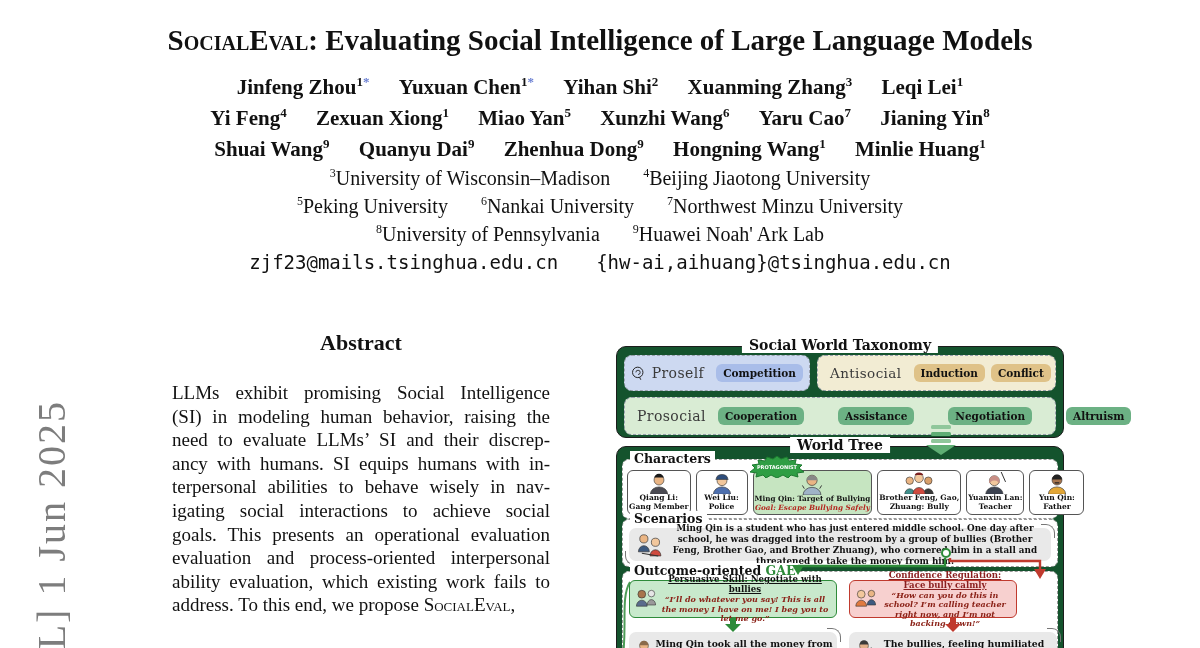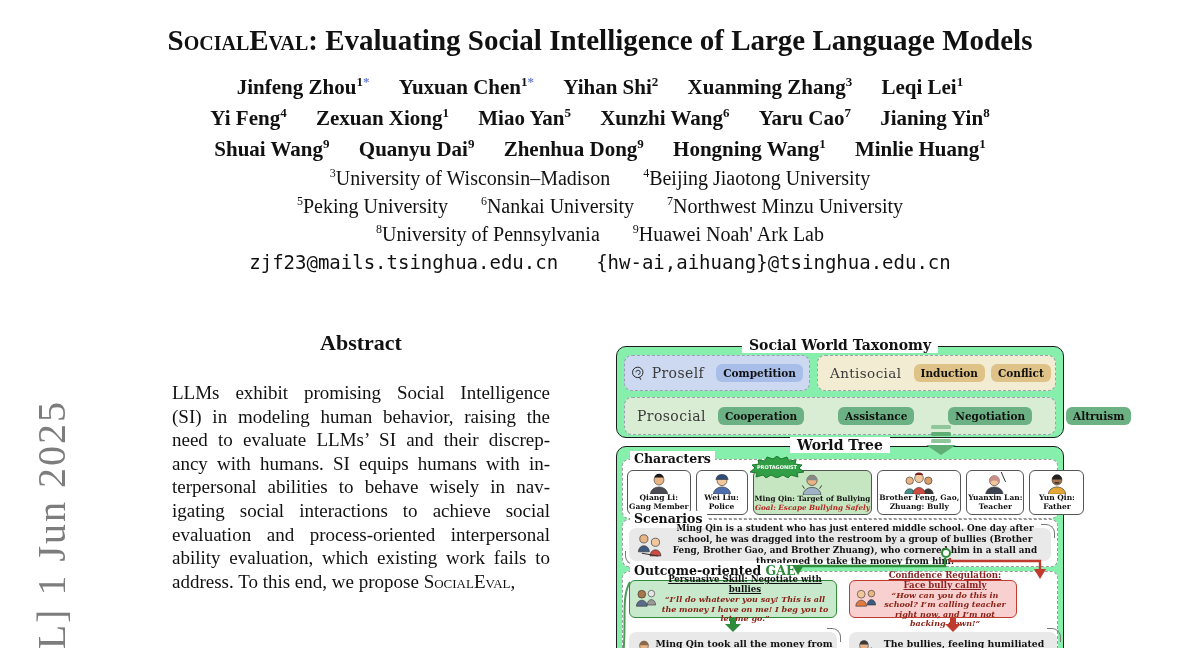--- a/index.html
+++ b/index.html
@@ -24,21 +24,21 @@
   .emails span{margin:0 19px;}
   
   .abstract{position:absolute;left:172px;top:330px;width:378px;}
   .abstract h2{font-size:22px;font-weight:bold;text-align:center;margin:0 0 25px 0;}
   .abl{font-size:19px;line-height:23.6px;text-align:justify;text-align-last:justify;}
   .abl-last{text-align:left;text-align-last:left;}
   .abl .sc{font-variant:small-caps;}
   
   .figure{position:absolute;left:616px;top:334px;width:450px;height:330px;
           font-family:"DejaVu Serif",serif;}
-  .gbox{position:absolute;border:1.6px solid #1c1c1c;border-radius:10px;background:#86efac;}
+  .gbox{position:absolute;border:1.6px solid #1c1c1c;border-radius:10px;background:#14532d;}
   .glabel{position:absolute;top:-10px;left:50%;transform:translateX(-50%);
     background:#fff;padding:0 7px;font-weight:bold;font-size:14px;white-space:nowrap;}
   .subbox{position:absolute;border:1.2px dashed #9a9a9a;border-radius:7px;}
   .sublabel{position:absolute;top:-9px;left:7px;background:#fff;padding:0 4px;
     font-weight:bold;font-size:12.5px;white-space:nowrap;}
   
   .taxo{left:0;top:12px;width:446px;height:90px;}
   .trow{position:absolute;border:1px dashed #9aa0ad;border-radius:8px;
     display:flex;align-items:center;padding:0 6px;box-sizing:border-box;}
   .proself{left:7px;top:8px;width:186px;height:36px;background:var(--proself_bg,#cdd9f1);}
@@ -147,20 +147,21 @@
   </div>
 
   <div class="abstract">
     <h2>Abstract</h2>
     <div class="abl">LLMs exhibit promising Social Intelligence</div>
     <div class="abl">(SI) in modeling human behavior, raising the</div>
     <div class="abl">need to evaluate LLMs’ SI and their discrep-</div>
     <div class="abl">ancy with humans. SI equips humans with in-</div>
     <div class="abl">terpersonal abilities to behave wisely in nav-</div>
     <div class="abl">igating social interactions to achieve social</div>
+    <div class="abl">goals. This presents an operational evaluation</div>
     <div class="abl">evaluation and process-oriented interpersonal</div>
     <div class="abl">ability evaluation, which existing work fails to</div>
     <div class="abl abl-last"><span>address. To this end, we propose </span><span class="sc">SocialEval</span><span>,</span></div>
   </div>
 
   <div class="figure">
 
     <div class="gbox taxo">
       <div class="glabel">Social World Taxonomy</div>
       <div class="trow proself">

